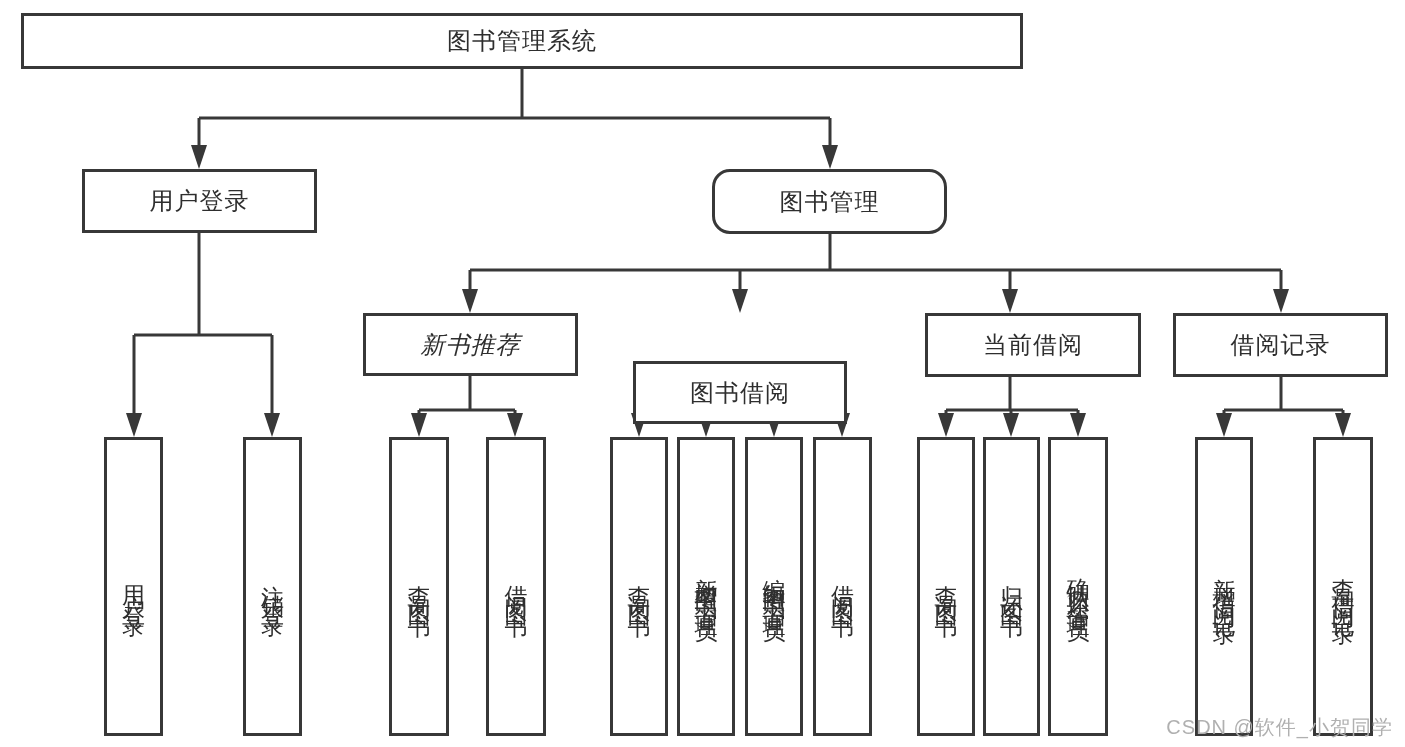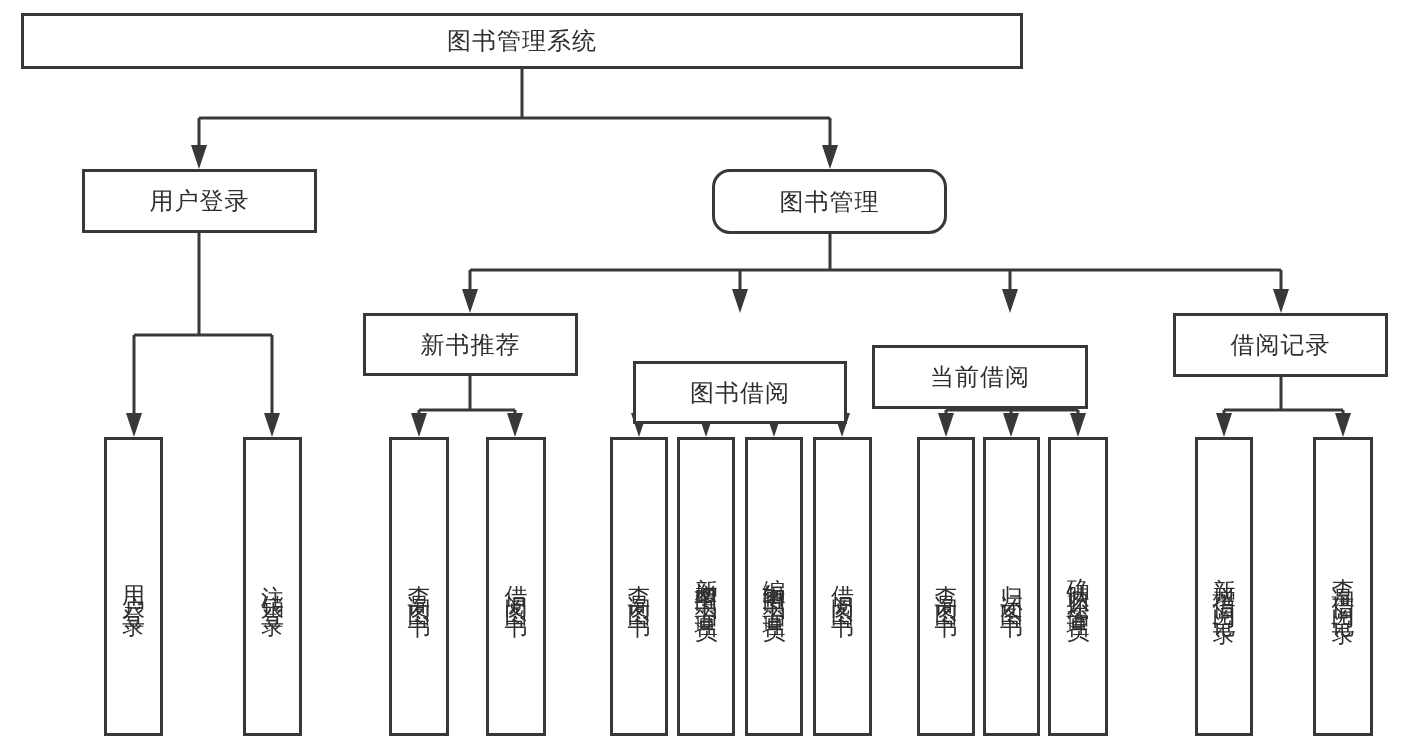--- a/index.html
+++ b/index.html
@@ -81,27 +81,27 @@
     <span>图书管理系统</span>
   </div>
 
   <div class="box h" style="left:82px;top:169px;width:235px;height:64px;">
     <span>用户登录</span>
   </div>
   <div class="box h" style="left:712px;top:169px;width:235px;height:65px;border-radius:18px;">
     <span>图书管理</span>
   </div>
 
-  <div class="box h" style="left:363px;top:313px;width:215px;height:63px;">
+  <div class="box h" style="left:363px;top:313px;width:215px;height:63px;font-style:italic;">
     <span>新书推荐</span>
   </div>
   <div class="box h" style="left:633px;top:313px;width:214px;height:63px;margin-top:48px;">
     <span>图书借阅</span>
   </div>
-  <div class="box h" style="left:872px;top:313px;width:216px;height:64px;margin-top:32px;">
+  <div class="box h" style="left:925px;top:313px;width:216px;height:64px;">
     <span>当前借阅</span>
   </div>
   <div class="box h" style="left:1173px;top:313px;width:215px;height:64px;">
     <span>借阅记录</span>
   </div>
 
   <div class="box" style="left:104px;top:437px;width:59px;height:299px;">
     <span class="vtext v4">用户登录</span>
   </div>
   <div class="box" style="left:243px;top:437px;width:59px;height:299px;">
@@ -138,14 +138,15 @@
     <span class="vtext v9">确认归还（管理员）</span>
   </div>
 
   <div class="box" style="left:1195px;top:437px;width:58px;height:299px;">
     <span class="vtext v6">新增借阅记录</span>
   </div>
   <div class="box" style="left:1313px;top:437px;width:60px;height:299px;">
     <span class="vtext v6">查询借阅记录</span>
   </div>
 
+  <div class="watermark">CSDN @软件_小贺同学</div>
 
 </div>
 
 </body></html>

